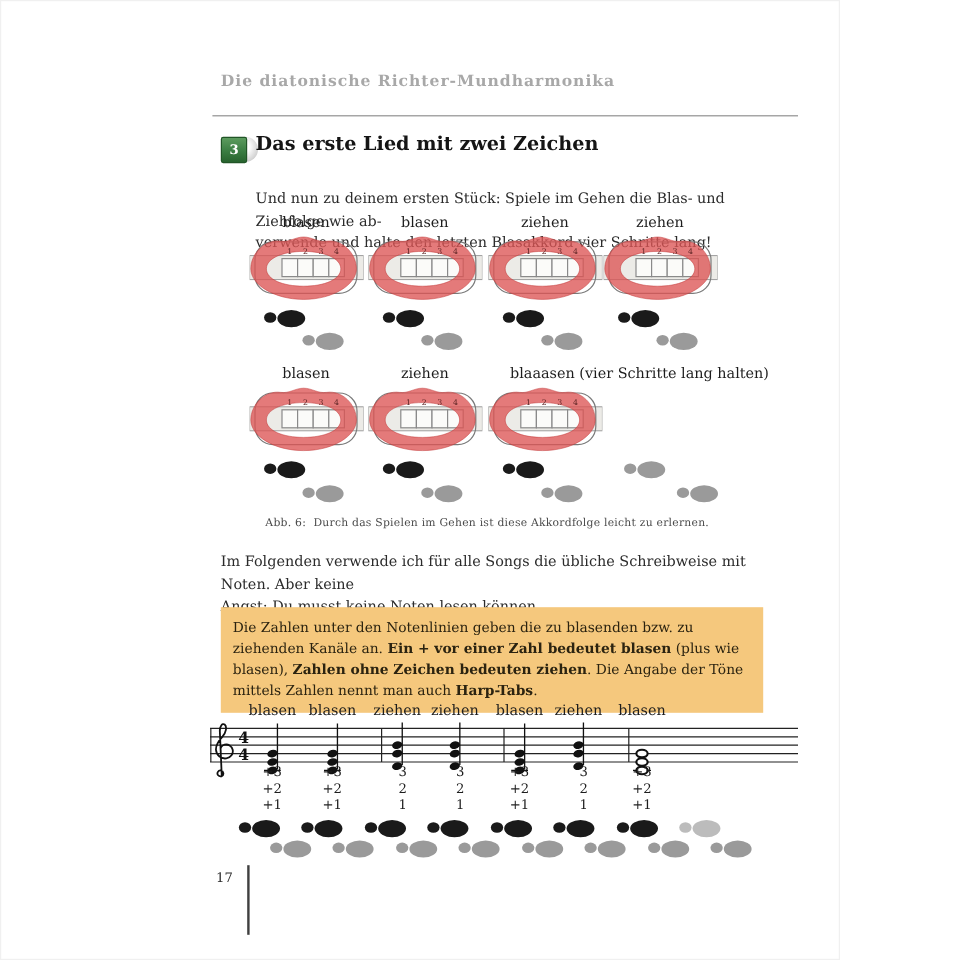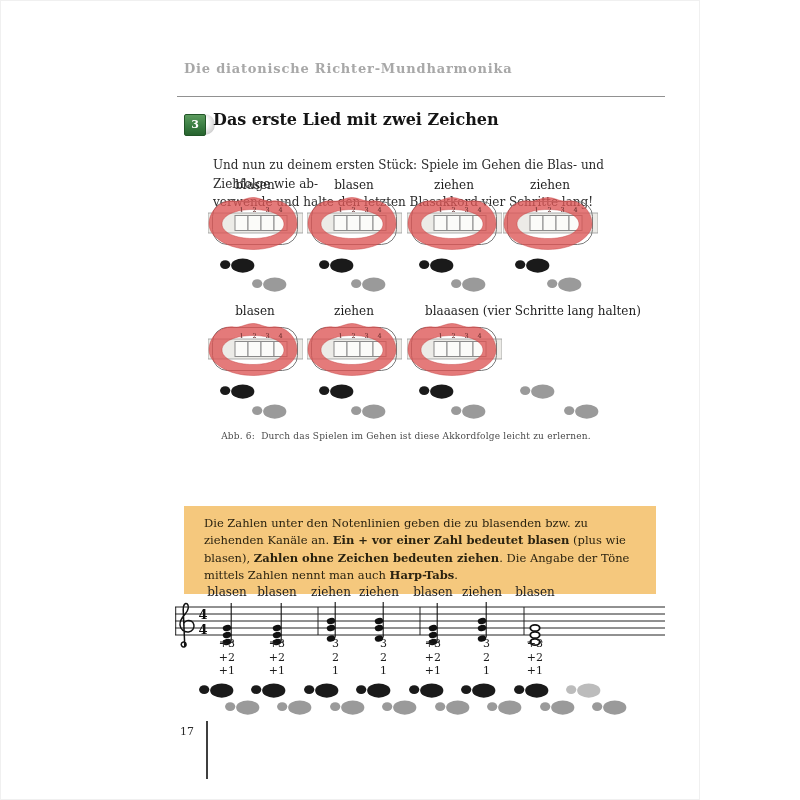--- a/index.html
+++ b/index.html
@@ -47,21 +47,21 @@
   .fig-caption{
     position:absolute; left:160px; top:430px; width:490px; text-align:center;
     font-size:9px; color:#4a4a4a; letter-spacing:0.2px;
   }
   .body-text{
     position:absolute; left:183px; top:458px; width:470px;
     font-size:12px; line-height:1.55; color:#2b2b2b;
   }
   .infobox{
     position:absolute; left:183px; top:505px; width:432px;
-    background:#f5c87d; padding:9px 20px; font-size:11.5px; line-height:1.52; color:#2b2310;
+    background:#f5c87d; padding:9px 10px; font-size:11.5px; line-height:1.52; color:#2b2310;
   }
   .note-label{position:absolute; width:60px; top:584px; text-align:center; font-size:12px; color:#1d1d1d;}
   .staff-svg{position:absolute; left:174px; top:600px;}
   .tab-col{position:absolute; top:636px; width:34px; text-align:right; font-size:11px; line-height:13.5px; color:#1d1d1d;}
   .page-number{position:absolute; left:179px; top:724px; font-size:11px; color:#2b2b2b;}
   .footer-rule{position:absolute; left:205px; top:720px; width:1.5px; height:58px; background:#3f3f3f;}
 </style>
 </head>
 <body>
 
@@ -324,20 +324,24 @@
 </span>
   <span class="fp gray" style="left:562px; top:401px;">
   <svg viewBox="0 0 40 20">
     <ellipse cx="6.5" cy="9" rx="5.4" ry="4.6" fill="currentColor"></ellipse>
     <ellipse cx="25" cy="10" rx="12.2" ry="7.5" fill="currentColor"></ellipse>
   </svg>
 </span>
 
   <div class="fig-caption">Abb. 6:&nbsp;&nbsp;Durch das Spielen im Gehen ist diese Akkordfolge leicht zu erlernen.</div>
 
+  <div class="body-text">
+    <span>Im Folgenden verwende ich für alle Songs die übliche Schreibweise mit Noten. Aber keine</span><br>
+    <span>Angst: Du musst keine Noten lesen können.</span>
+  </div>
 
   <div class="infobox"><span>Die Zahlen unter den Notenlinien geben die zu blasenden bzw. zu ziehenden Kanäle an. </span><span style="font-weight: bold;">Ein + vor einer Zahl bedeutet blasen</span><span> (plus wie blasen), </span><span style="font-weight: bold;">Zahlen ohne Zeichen bedeuten ziehen</span><span>. Die Angabe der Töne mittels Zahlen nennt man auch </span><span style="font-weight: bold;">Harp-Tabs</span><span>.</span></div>
 
   <div class="note-label" style="left:196px;">blasen</div>
   <div class="note-label" style="left:246px;">blasen</div>
   <div class="note-label" style="left:300px;">ziehen</div>
   <div class="note-label" style="left:348px;">ziehen</div>
   <div class="note-label" style="left:402px;">blasen</div>
   <div class="note-label" style="left:451px;">ziehen</div>
   <div class="note-label" style="left:504px;">blasen</div>

